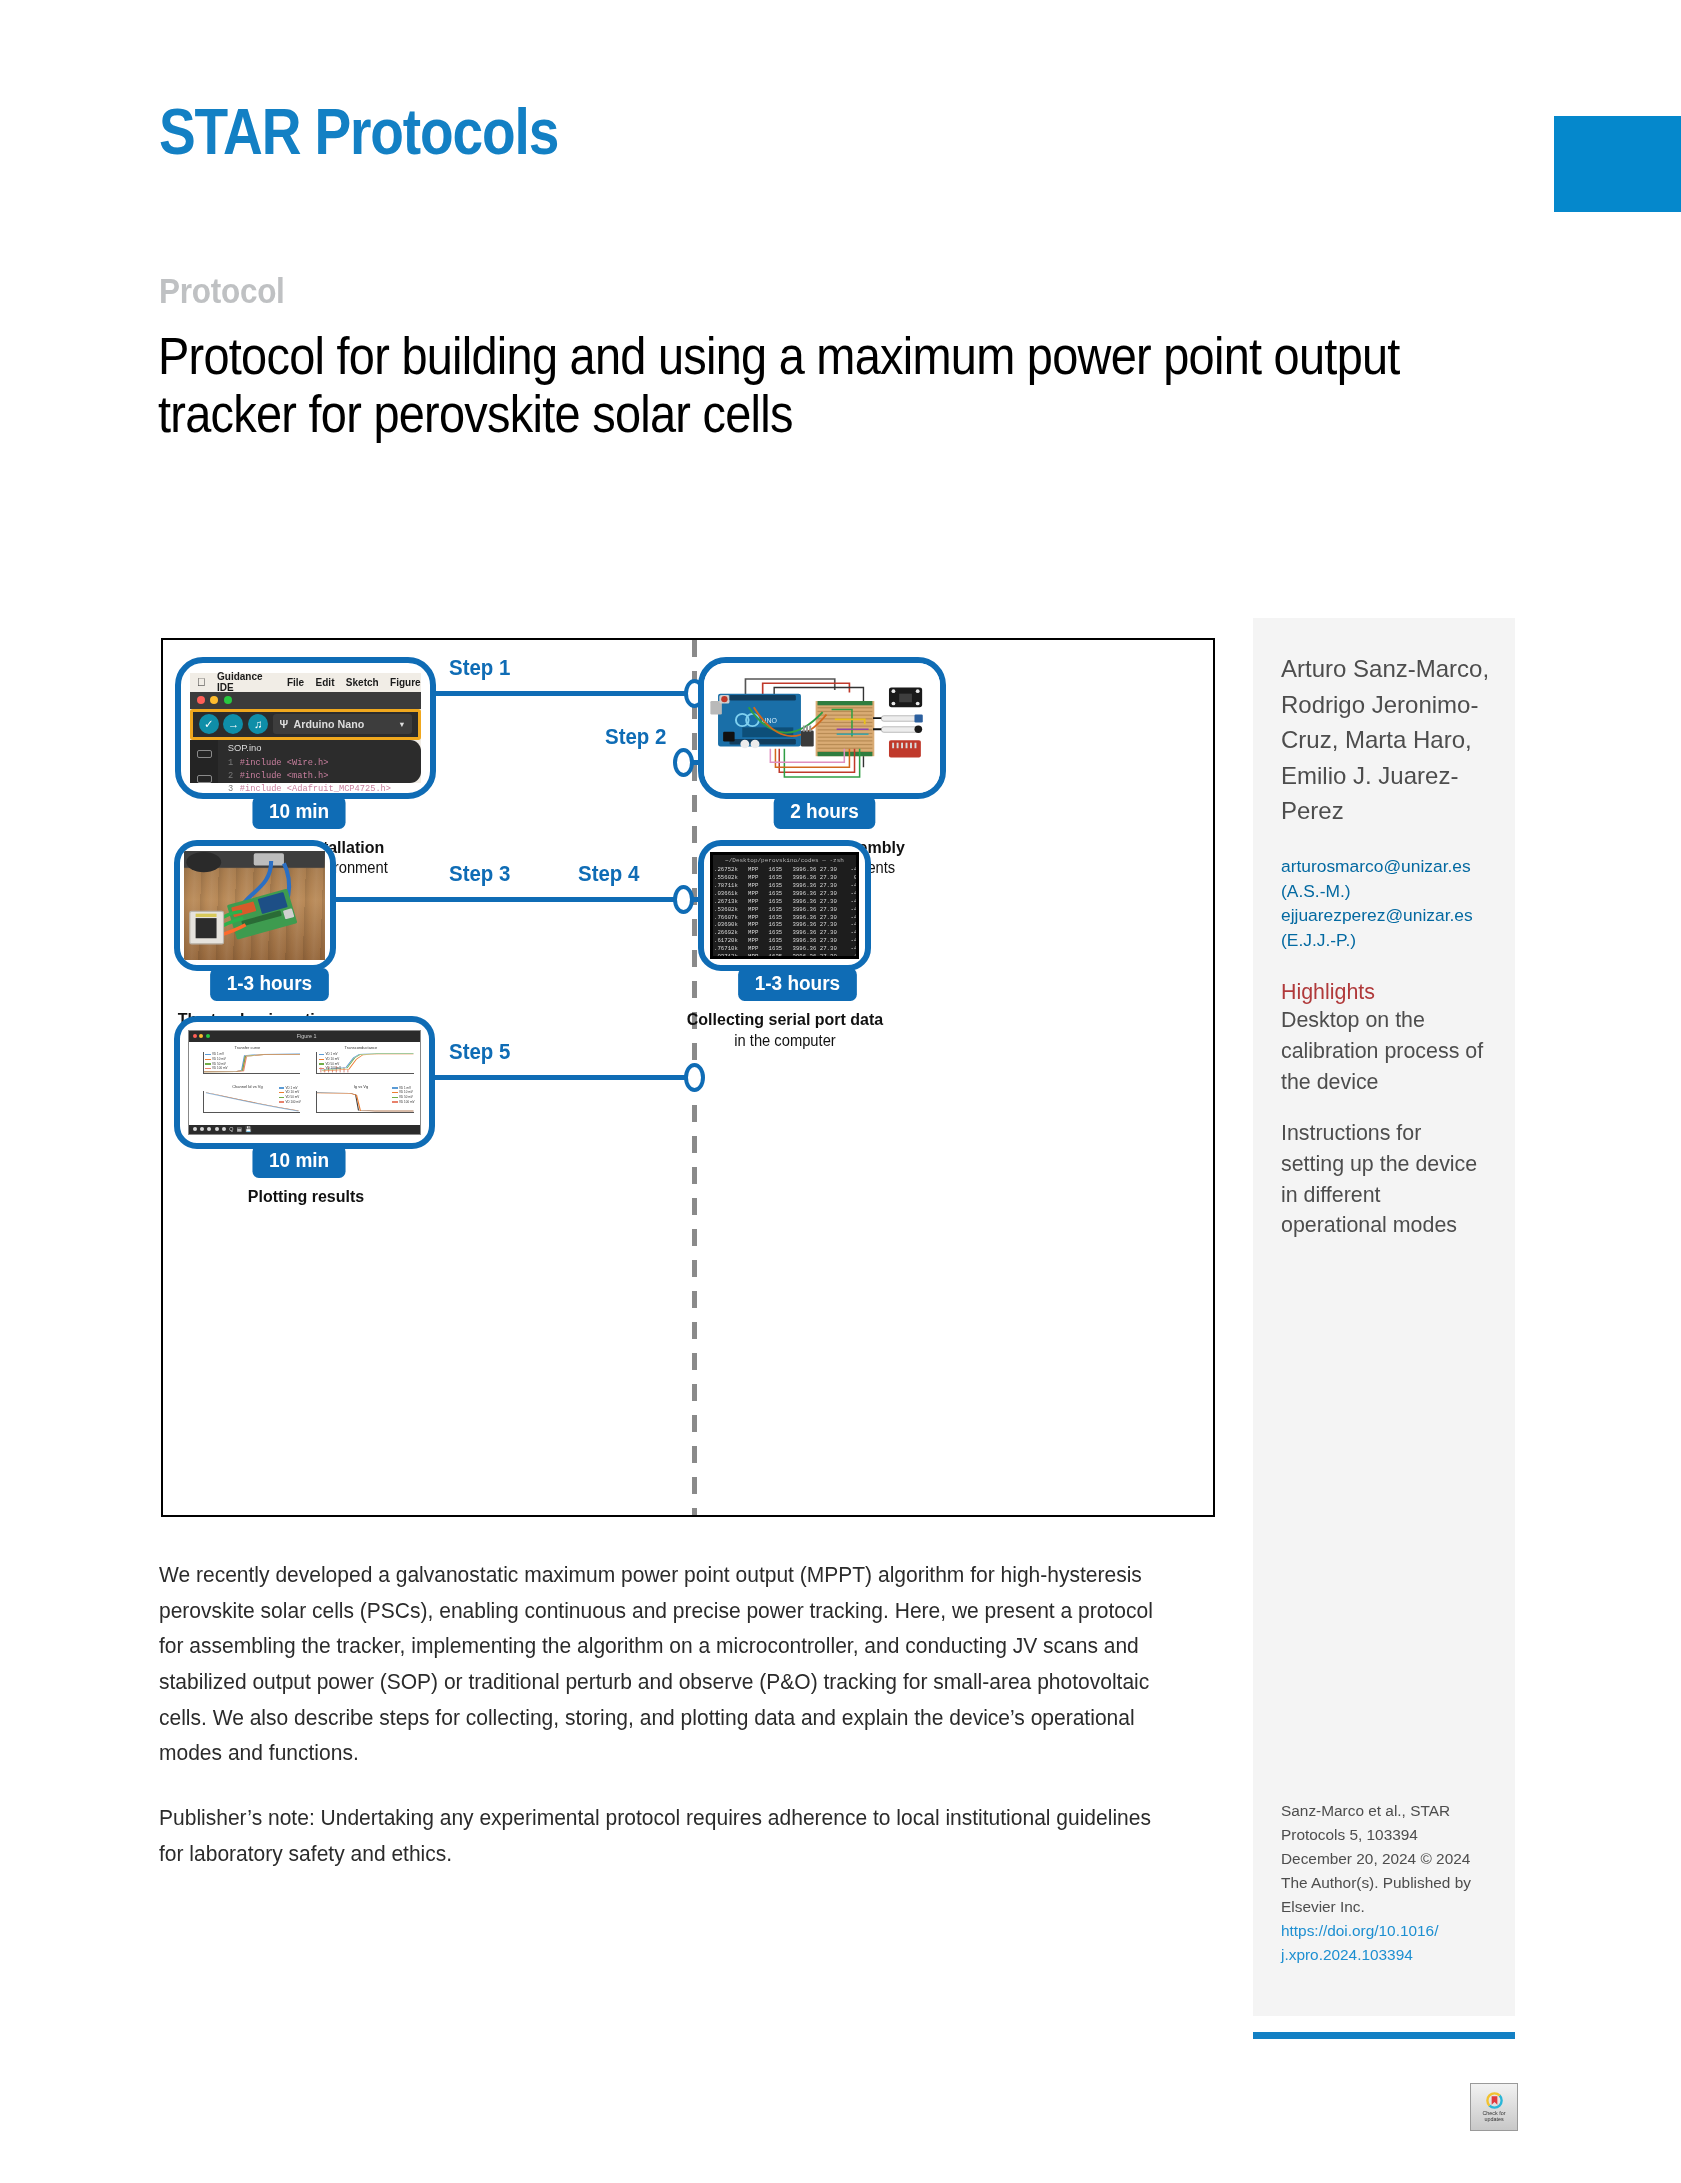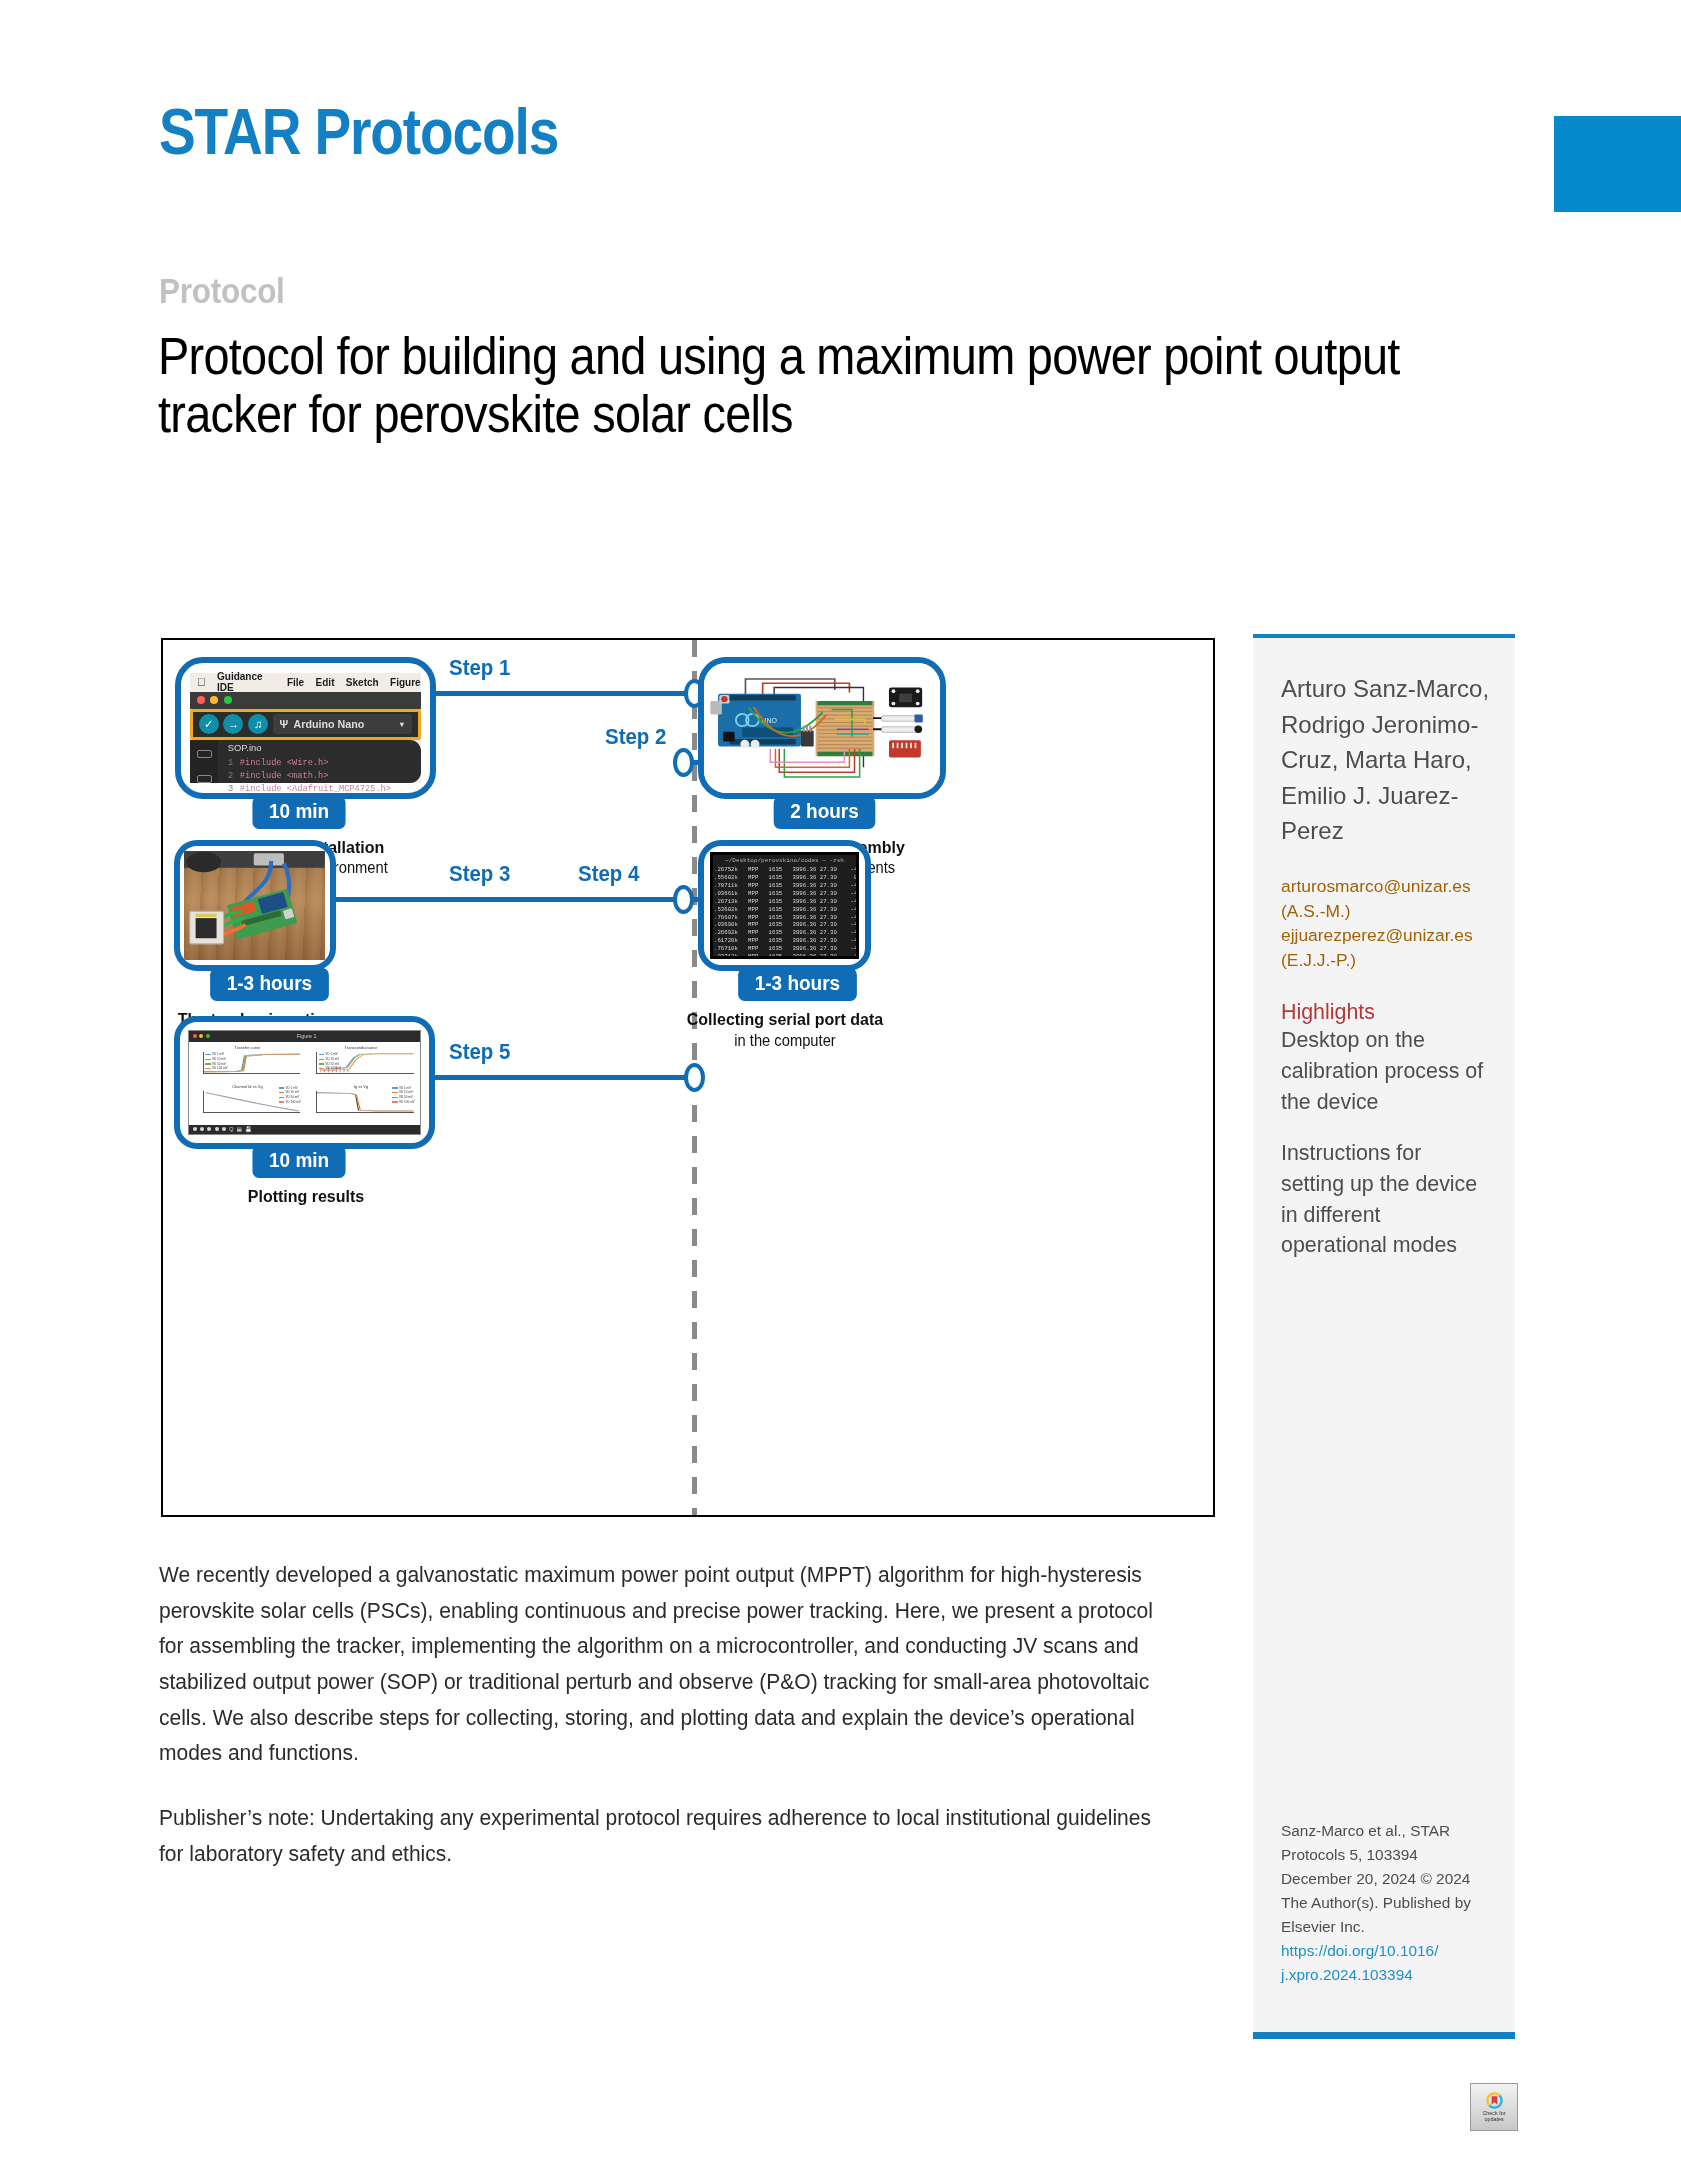--- a/index.html
+++ b/index.html
@@ -163,30 +163,30 @@
   .mpl-cell { position:relative; }
   .mpl-ct { font-size:4px; color:#333; text-align:center; }
   .mpl-ax { position:absolute; left:10.7px; right:2.7px; top:6.7px; bottom:8px; border-left:0.7px solid #555; border-bottom:0.7px solid #555; }
   .legend { position:absolute; right:2px; top:1.3px; font-size:3px; color:#333; line-height:1.55; }
   .legend i { display:inline-block; width:5.4px; height:1.3px; margin-right:1.3px; vertical-align:middle; }
   .mpl-toolbar { height:9.4px; background:#2b2b2b; display:flex; align-items:center; gap:3.3px; padding-left:4px; color:#ddd; font-size:5.4px; }
   .tdot { width:4px; height:4px; border-radius:50%; background:#d8d8d8; }
 
   
   .sidebar {
-    position: absolute; left: 1253px; top: 638px;
+    position: absolute; left: 1253px; top: 618px;
     width: 262px; height: 1398px; background: #f4f4f4;
   }
   .sb-rule-top { position:absolute; left:1253px; top:634px; width:262px; height:5.4px; background:#1380c4; }
   .sb-rule-bot { position:absolute; left:1253px; top:2032px; width:262px; height:6.7px; background:#1380c4; }
   .sb-pad { padding: 33px 25.4px 0 28px; }
   .authors {
     font-size: 24px; color: #4d4d4d; line-height: 1.48; font-weight:400;
   }
-  .emails { margin-top: 25.4px; font-size: 17.4px; color: #a16207; line-height: 1.42; }
+  .emails { margin-top: 25.4px; font-size: 17.4px; color: #0369a1; line-height: 1.42; }
   .hl-head { margin-top: 27px; font-size: 21.4px; color: #b0393a; line-height:1.2; }
   .hl-item { margin-top: 0px; font-size: 21.4px; color: #4d4d4d; line-height: 1.44; }
   .hl-item + .hl-item { margin-top: 20px; }
   .citation { position:absolute; left: 28px; right: 23px; top: 1181px;
               font-size: 15.4px; color:#4d4d4d; line-height:1.56; }
   .doi { color:#1d8fd1; }
 
   
   .abstract {
     position:absolute; left: 159px; top: 1557px; width: 1058px;

